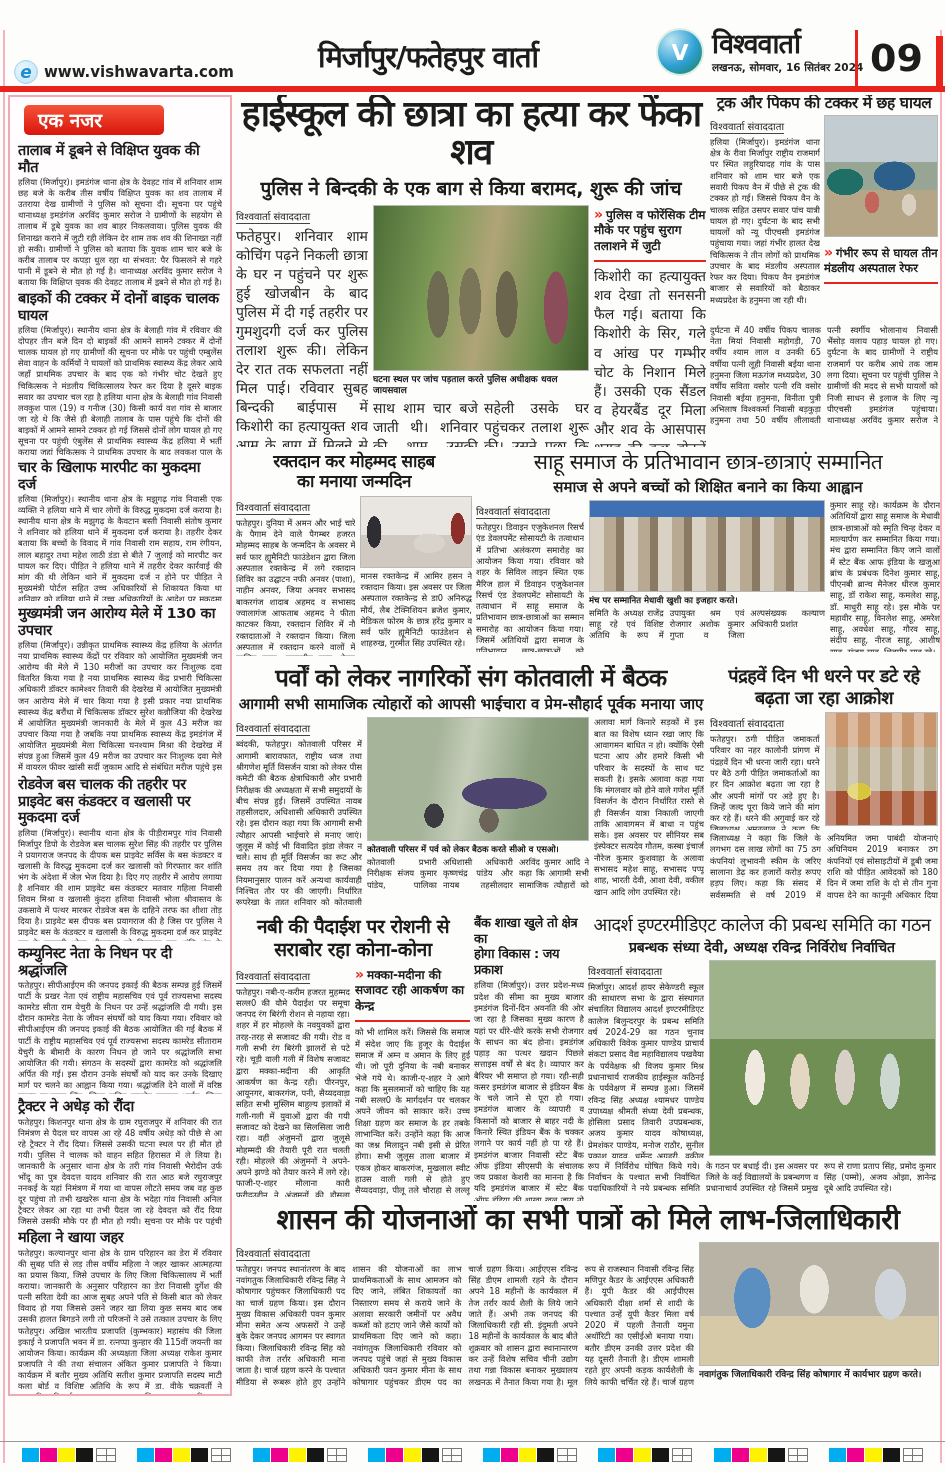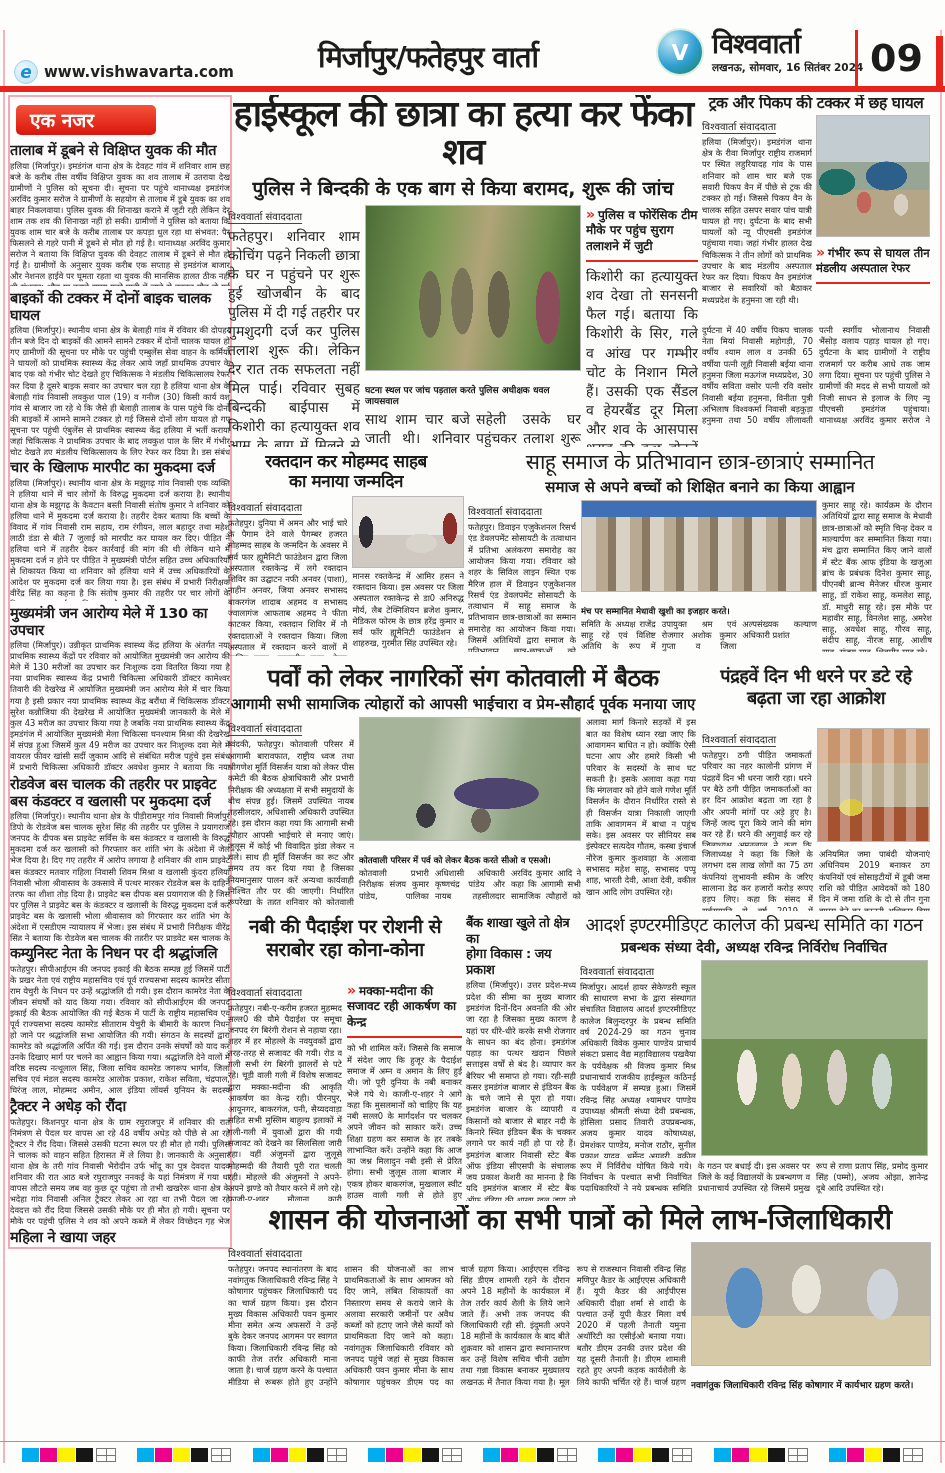--- a/index.html
+++ b/index.html
@@ -22,41 +22,41 @@
   .site .url{font-size:15px;font-weight:bold;color:#222;}
   .sec-title{position:absolute;left:255px;top:8px;width:330px;text-align:center;font-size:29px;font-weight:800;letter-spacing:-1px;}
   .brandbox{position:absolute;left:648px;top:0;display:flex;gap:8px;align-items:center;}
   .logo{width:44px;height:44px;border-radius:50%;background:radial-gradient(circle at 30% 25%,#bfe6f2,#2e9fd4 55%,#1b7f4e);
     display:flex;align-items:center;justify-content:center;color:#fff;font-weight:900;font-size:22px;border:2px solid #d9efe2;}
   .brandtxt .brand{font-size:27px;font-weight:900;letter-spacing:-1px;line-height:1;}
   .brandtxt .dateline{font-size:10.5px;font-weight:bold;margin-top:3px;color:#222;}
   .pageno{position:absolute;right:14px;top:2px;font-size:38px;font-weight:800;border-left:3px solid #e8241d;padding-left:12px;line-height:1.5;}
 
   
-  .sidebar{position:absolute;left:8px;top:95px;width:224px;height:1154px;border:2px solid #f2a9b4;background:#fffdfd;
-    padding:6px 0;box-sizing:border-box;overflow:hidden;}
+  .sidebar{position:absolute;left:8px;top:95px;width:224px;height:1301px;border:2px solid #f2a9b4;background:#fffdfd;
+    padding:6px 8px;box-sizing:border-box;overflow:hidden;}
   .sb-tab{width:126px;height:30px;background:linear-gradient(#f4533a,#d9160c);border-radius:5px;color:#fff;
     font-size:19px;font-weight:800;display:flex;align-items:center;padding-left:14px;margin:2px 0 6px 6px;}
   .sb-item{overflow:hidden;margin-bottom:3px;}
   .sb-item h3{margin:1px 0 2px;font-size:14.5px;font-weight:800;line-height:1.15;letter-spacing:-.3px;}
   .sb-item .bd{font-size:8.3px;line-height:1.33;text-align:justify;color:#2a2a2a;}
 
   
-  .main{position:absolute;left:228px;top:95px;width:704px;}
+  .main{position:absolute;left:236px;top:95px;width:704px;}
   .row{display:flex;gap:4px;overflow:hidden;}
   .art{overflow:hidden;box-sizing:border-box;}
   .a-row{display:flex;gap:5px;overflow:hidden;}
   .col{overflow:hidden;}
   .bd{font-size:14px;line-height:1.36;text-align:justify;color:#242424;}
   .bd.sm{font-size:8.3px;}
   .cols2{column-count:2;column-gap:6px;}
   .cols3{column-count:3;column-gap:6px;}
   .cols4{column-count:4;column-gap:7px;}
   .byline{font-weight:normal;font-size:10px;border-bottom:1px solid #444;display:inline-block;margin-bottom:3px;}
-  .caption{font-weight:bold;font-size:9px;line-height:1.25;margin-top:14px;}
+  .caption{font-weight:bold;font-size:9px;line-height:1.25;margin-top:3px;}
   .hl-xxl{font-size:36px;font-weight:900;text-align:center;line-height:1.05;letter-spacing:-1.5px;margin:0 0 4px;}
   .hl-xl{font-size:24px;font-weight:900;text-align:center;line-height:1.1;letter-spacing:-.5px;margin:0 0 2px;}
   .hl-lg{font-size:21px;font-weight:400;text-align:center;line-height:1.1;letter-spacing:-.5px;margin:0 0 2px;}
   .hl-md{font-size:16px;font-weight:900;text-align:center;line-height:1.15;letter-spacing:-.4px;margin:0 0 2px;}
   .hl-2l{font-size:18px;font-weight:900;text-align:center;line-height:1.2;letter-spacing:-.4px;margin:0;}
   .subhead{font-size:19px;font-weight:700;text-align:center;margin:0 0 4px;}
   .subhead.smal{font-size:15px;}
   .callout{font-weight:800;font-size:12px;line-height:1.3;border-bottom:2px solid #e8241d;padding-bottom:6px;margin-bottom:5px;}
   .callout .mk{color:#e8241d;font-weight:900;margin-right:3px;font-size:14px;}
 
@@ -275,38 +275,38 @@
           <div class="caption" style="font-size:8.5px">कोतवाली परिसर में पर्व को लेकर बैठक करते सीओ व एसओ।</div>
           <div class="bd sm cols3" style="height:42px;margin-top:2px">कोतवाली प्रभारी निरीक्षक संजय कुमार पांडेय, पालिका अधिशासी अधिकारी कृष्णचंद्र पांडेय और नायब तहसीलदार अरविंद कुमार आदि ने कहा कि आगामी सभी सामाजिक त्यौहारों को आपसी भाईचारा व प्रेम-सौहार्द पूर्वक मनाया जाए। बारावफात के त्यौहार के दौरान जुलूस में कोई भी व्यक्ति विवादित झंडा लेकर न चले क्योंकि पिछली बार वायरल हुए खबरों के अनुसार मुकदमे दर्ज किया गया था जिसमें कई लोगों के विरुद्ध कार्यवाही की गई, यदि ऐसा कोई करते पाया गया तो सीसी कैमरों और गश्त पुलिस के माध्यम से कठोर कार्यवाही की जाएगी। इसके</div>
         </div>
         <div class="col" style="width:110px">
           <div class="bd sm">अलावा मार्ग किनारे सड़कों में इस बात का विशेष ध्यान रखा जाए कि आवागमन बाधित न हो। क्योंकि ऐसी घटना आप और हमारे किसी भी परिवार के सदस्यों के साथ घट सकती है। इसके अलावा कहा गया कि मंगलवार को होने वाले गणेश मूर्ति विसर्जन के दौरान निर्धारित रास्ते से ही विसर्जन यात्रा निकाली जाएगी ताकि आवागमन में बाधा न पहुंच सके। इस अवसर पर सीनियर सब इंस्पेक्टर सत्यदेव गौतम, कस्बा इंचार्ज नौरेज कुमार कुशवाहा के अलावा सभासद महेश साहू, सभासद पप्पू शाह, भारती देवी, आशा देवी, वकील खान आदि लोग उपस्थित रहे।</div>
         </div>
       </div>
     </div>
     <div class="art" style="width:228px">
       <div class="hl-2l">पंद्रहवें दिन भी धरने पर डटे रहे</div>
-      <div class="hl-2l" style="margin-bottom:20px">बढ़ता जा रहा आक्रोश</div>
+      <div class="hl-2l" style="margin-bottom:4px">बढ़ता जा रहा आक्रोश</div>
       <div class="a-row" style="height:118px">
         <div class="col" style="width:110px">
           <span class="byline">विश्ववार्ता संवाददाता</span>
           <div class="bd sm">फतेहपुर। ठगी पीड़ित जमाकर्ता परिवार का नहर कालोनी प्रांगण में पंद्रहवें दिन भी धरना जारी रहा। धरने पर बैठे ठगी पीड़ित जमाकर्ताओं का हर दिन आक्रोश बढ़ता जा रहा है और अपनी मांगों पर अड़े हुए है। जिन्हें जल्द पूरा किये जाने की मांग कर रहे हैं। धरने की अगुवाई कर रहे जिलाध्यक्ष अमृतलाल ने कहा कि धरना लगातार जारी है।</div>
         </div>
         <div class="col" style="width:114px">
           <div class="photo ph-dharna" style="height:114px"></div>
         </div>
       </div>
       <div class="bd sm cols2" style="height:76px;margin-top:3px">जिलाध्यक्ष ने कहा कि जिले के लगभग दस लाख लोगों का 75 ठग कंपनियां लुभावनी स्कीम के जरिए सालाना डेढ़ कर हजारों करोड़ रूपए हड़प लिए। कहा कि संसद में सर्वसम्मति से वर्ष 2019 में अनियमित जमा पाबंदी योजनाएं अधिनियम 2019 बनाकर ठग कंपनियों एवं सोसाइटीयों में डूबी जमा राशि को पीड़ित आवेदकों को 180 दिन में जमा राशि के दो से तीन गुना वापस देने का कानूनी अधिकार दिया है। आंदोलन अनिश्चितकालीन है जब तक ठगी पीड़ितों का भुगतान नहीं होगा तब तक आंदोलन जारी रहेगा। इस मौके पर राम आसरे लोधी, राकेश कुमार साहू, रामशंकर सविता, विजय कुमार सविता, रामभजन विश्वकर्मा, रामशरण दास, अंबिका प्रसाद, कल्लू सिंह, हरीश्याम, राकेश कुमार, राम औतार, शिव मोहन, विनोद कुमार मौर्य, दयाराम, हंसराज भी मौजूद रहे।</div>
     </div>
   </div>
 
   <div class="row" style="height:286px;margin-bottom:4px;">
     <div class="art" style="width:234px">
       <div class="hl-2l" style="font-size:19px">नबी की पैदाईश पर रोशनी से</div>
-      <div class="hl-2l" style="font-size:19px;margin-bottom:20px">सराबोर रहा कोना-कोना</div>
+      <div class="hl-2l" style="font-size:19px;margin-bottom:4px">सराबोर रहा कोना-कोना</div>
       <div class="a-row" style="height:232px">
         <div class="col" style="width:114px">
           <span class="byline">विश्ववार्ता संवाददाता</span>
           <div class="bd sm">फतेहपुर। नबी-ए-करीम हजरत मुहम्मद सल्ल0 की यौमे पैदाईश पर समूचा जनपद रंग बिरंगी रोशन से नहाया रहा। शहर में हर मोहल्ले के नवयुवकों द्वारा तरह-तरह से सजावट की गयी। रोड व गली सभी रंग बिरंगी झालरों से पटे रहे। चूड़ी वाली गली में विशेष सजावट द्वारा मक्का-मदीना की आकृति आकर्षण का केन्द्र रही। पीरनपुर, आयूनगर, बाकरगंज, पनी, सैय्यदवाड़ा सहित सभी मुस्लिम बाहुल्य इलाकों में गली-गली में युवाओं द्वारा की गयी सजावट को देखने का सिलसिला जारी रहा। वहीं अंजुमनों द्वारा जुलूसे मोहम्मदी की तैयारी पूरी रात चलती रही। मोहल्ले की अंजुमनों ने अपने-अपने झण्डे को तैयार करने में लगे रहे। फाजी-ए-शहर मौलाना कारी फरीदउद्दीन ने अंजुमनों की हौसला अफजाई करते हुए अहवान किया कि जुलूसे मोहम्मदी में देशभक्ति से प्रेरित गाने</div>
         </div>
         <div class="col" style="width:115px">
           <div class="callout" style="font-size:12px">
             <span class="mk">»</span><span>मक्का-मदीना की सजावट रही आकर्षण का केन्द्र</span>
           </div>
           <div class="bd sm">को भी शामिल करें। जिससे कि समाज में संदेश जाए कि हुजूर के पैदाईश समाज में अम्न व अमान के लिए हुई थी। जो पूरी दुनिया के नबी बनाकर भेजे गये थे। काजी-ए-शहर ने आगे कहा कि मुसलमानों को चाहिए कि यह नबी सल्ल0 के मार्गदर्शन पर चलकर अपने जीवन को साकार करें। उच्च शिक्षा ग्रहण कर समाज के हर तबके लाभान्वित करें। उन्होंने कहा कि आज का जश्न मिलादुन नबी इसी से प्रेरित होगा। सभी जुलूस ताला बाजार में एकत्र होकर बाकरगंज, मुखलाल स्वीट हाउस वाली गली से होते हुए सैय्यदवाड़ा, पीलू तले चौराहा से लल्लू मियां कोठी, पनी मुहल्ला, चौक चौराहा आकर समाप्त होंगे।</div>

